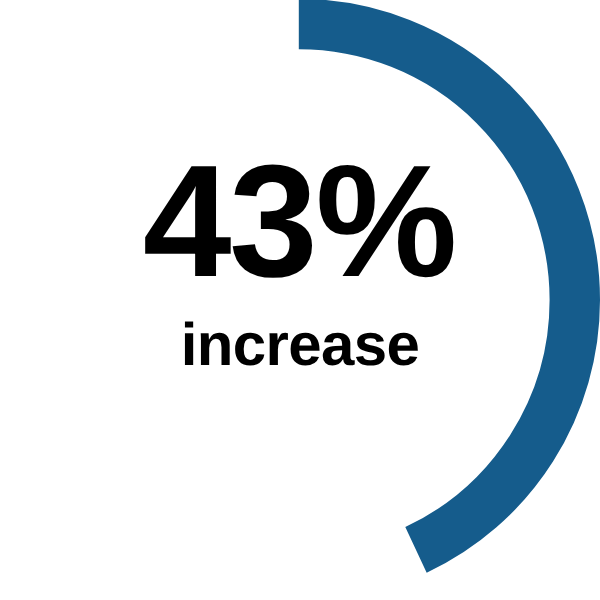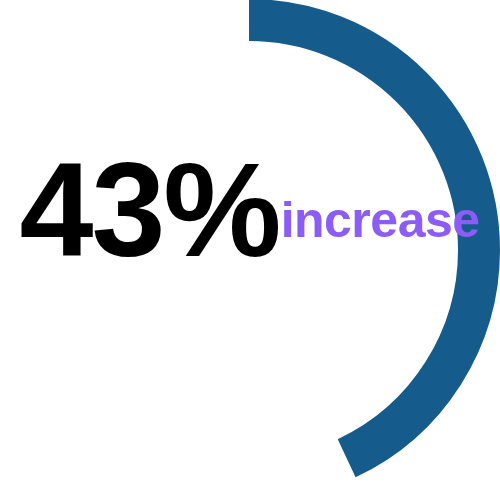--- a/index.html
+++ b/index.html
@@ -32,21 +32,21 @@
   }
 
   
   #center-label {
     position: absolute;
     left: 0;
     top: 0;
     width: 500px;
     height: 396px;
     display: flex;
-    flex-direction: row;
+    flex-direction: column;
     align-items: center;
     justify-content: center;
     pointer-events: none;
   }
 
   #value-text {
     font-family: "Liberation Sans", sans-serif;
     font-weight: bold;
     font-size: 133px;
     line-height: 1;
@@ -57,21 +57,21 @@
     transform: translate(-1px, 12px);
     white-space: nowrap;
   }
 
   #caption-text {
     font-family: "Liberation Sans", sans-serif;
     font-weight: bold;
     font-size: 50px;
     line-height: 1;
     letter-spacing: -0.5px;
-    color: #8b5cf6;
+    color: #000000;
     margin: 0;
     padding: 0;
     transform: translate(0px, 22px);
     white-space: nowrap;
   }
 </style>
 </head>
 <body>
 
 <div id="infographic" style="background: rgb(255, 255, 255);">

